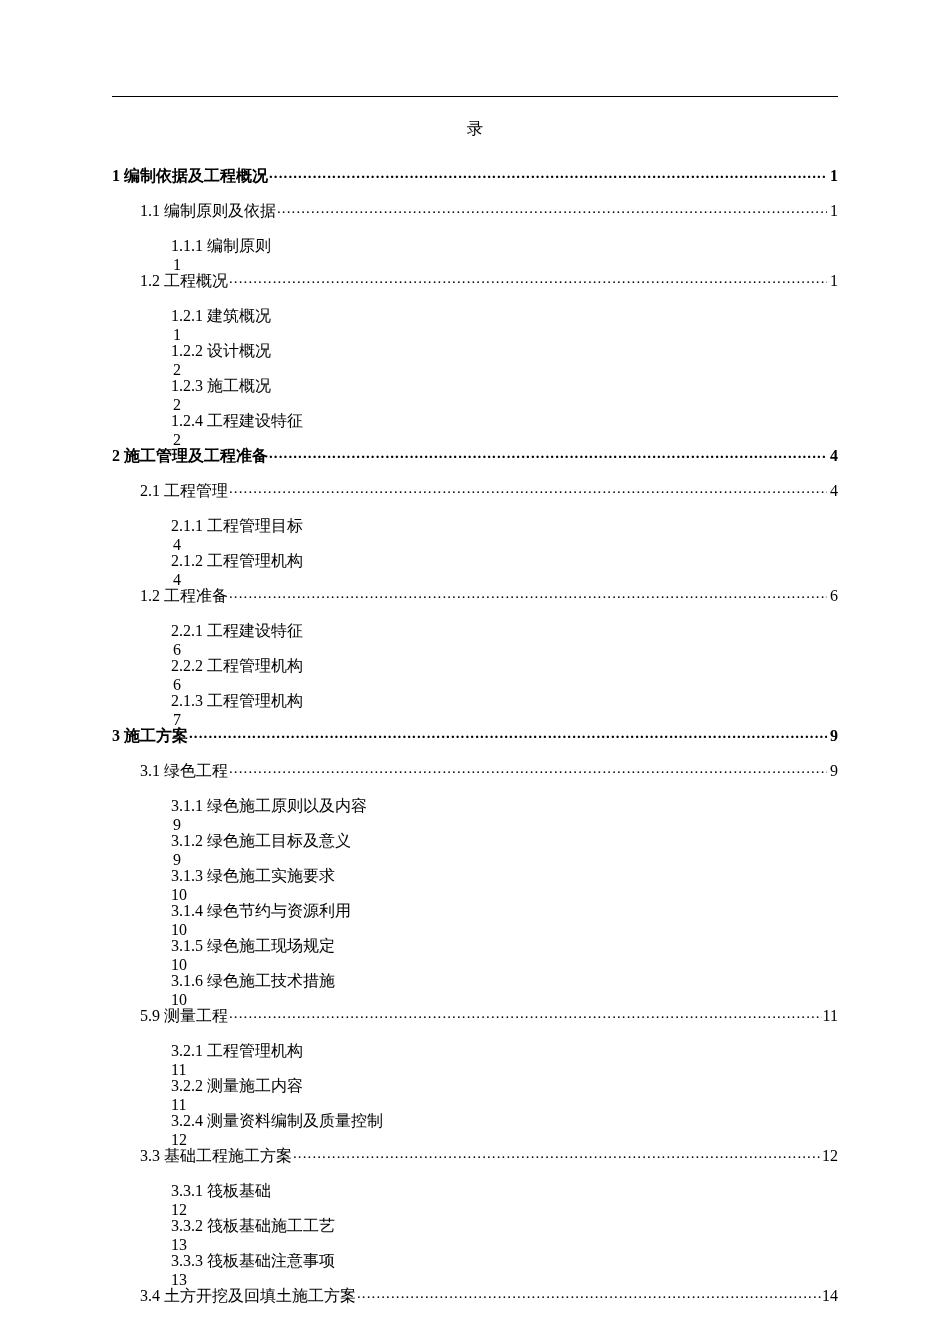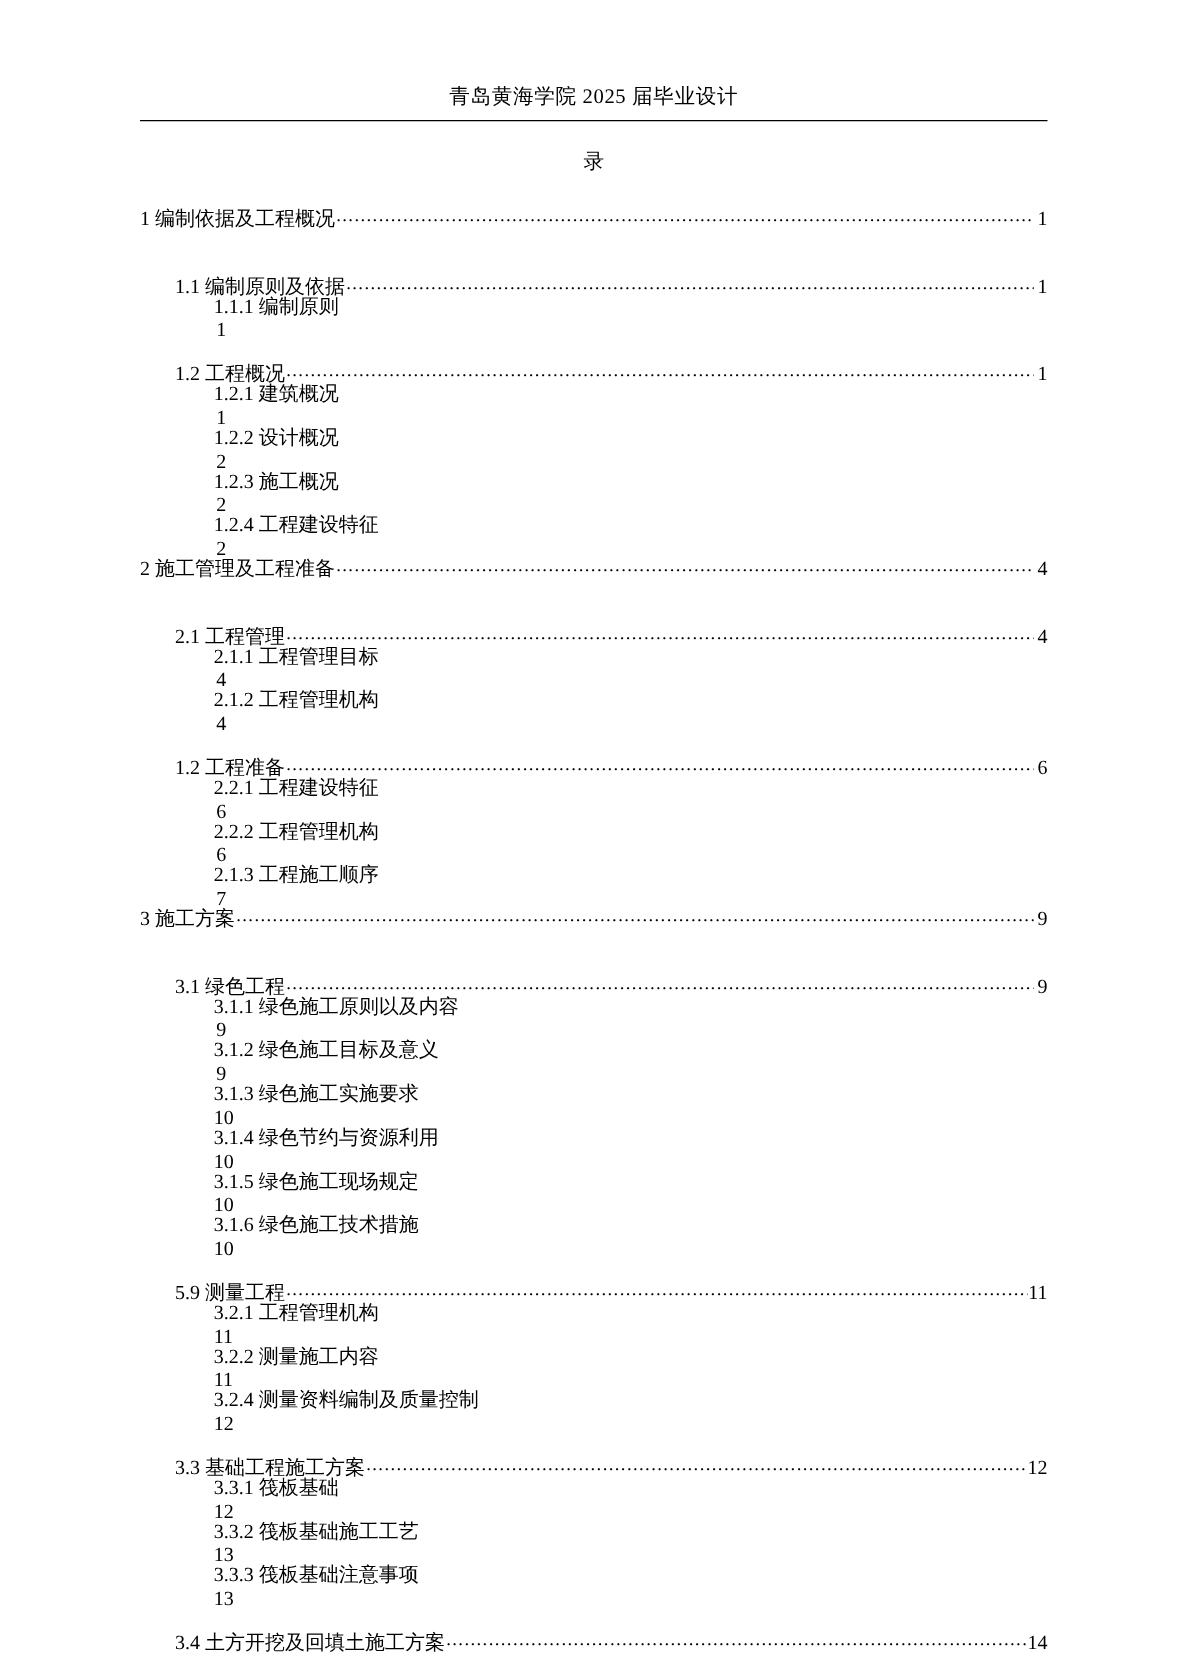--- a/index.html
+++ b/index.html
@@ -70,30 +70,29 @@
     top: -3px;
     font-size: 15px;
     letter-spacing: 1.1px;
     color: #000;
   }
   .toc-page {
     flex: 0 0 auto;
     text-align: right;
     min-width: 10px;
   }
-  .lvl1 { padding-left: 0px; }
-  .lvl2 { padding-left: 28px; align-items: flex-end; }
+  .lvl1 { padding-left: 0px; font-weight: bold; }
+  .lvl2 { padding-left: 28px; }
   .lvl3 { padding-left: 58px; flex-direction: column; }
 </style>
 </head>
 <body>
 
 <div class="page">
 
-  <div class="header">青岛黄海学院 2025 届毕业设计</div>
   <div class="header-rule"></div>
 
   <div class="doc-title">录</div>
 
   <div class="toc" id="toc-container">
       <div class="toc-row lvl1">
         <span class="toc-label">1 编制依据及工程概况</span>
         <span class="toc-dots">........................................................................................................................................................................................................</span>
         <span class="toc-page">1</span>
       </div>
@@ -161,21 +160,21 @@
         <span class="toc-label">2.2.1 工程建设特征</span>
         <span class="toc-dots">........................................................................................................................................................................................................</span>
         <span class="toc-page">6</span>
       </div>
       <div class="toc-row lvl3">
         <span class="toc-label">2.2.2 工程管理机构</span>
         <span class="toc-dots">........................................................................................................................................................................................................</span>
         <span class="toc-page">6</span>
       </div>
       <div class="toc-row lvl3">
-        <span class="toc-label">2.1.3 工程施工顺序</span>
+        <span class="toc-label">2.1.3 工程管理机构</span>
         <span class="toc-dots">........................................................................................................................................................................................................</span>
         <span class="toc-page">7</span>
       </div>
       <div class="toc-row lvl1">
         <span class="toc-label">3 施工方案</span>
         <span class="toc-dots">........................................................................................................................................................................................................</span>
         <span class="toc-page">9</span>
       </div>
       <div class="toc-row lvl2">
         <span class="toc-label">3.1 绿色工程</span>

